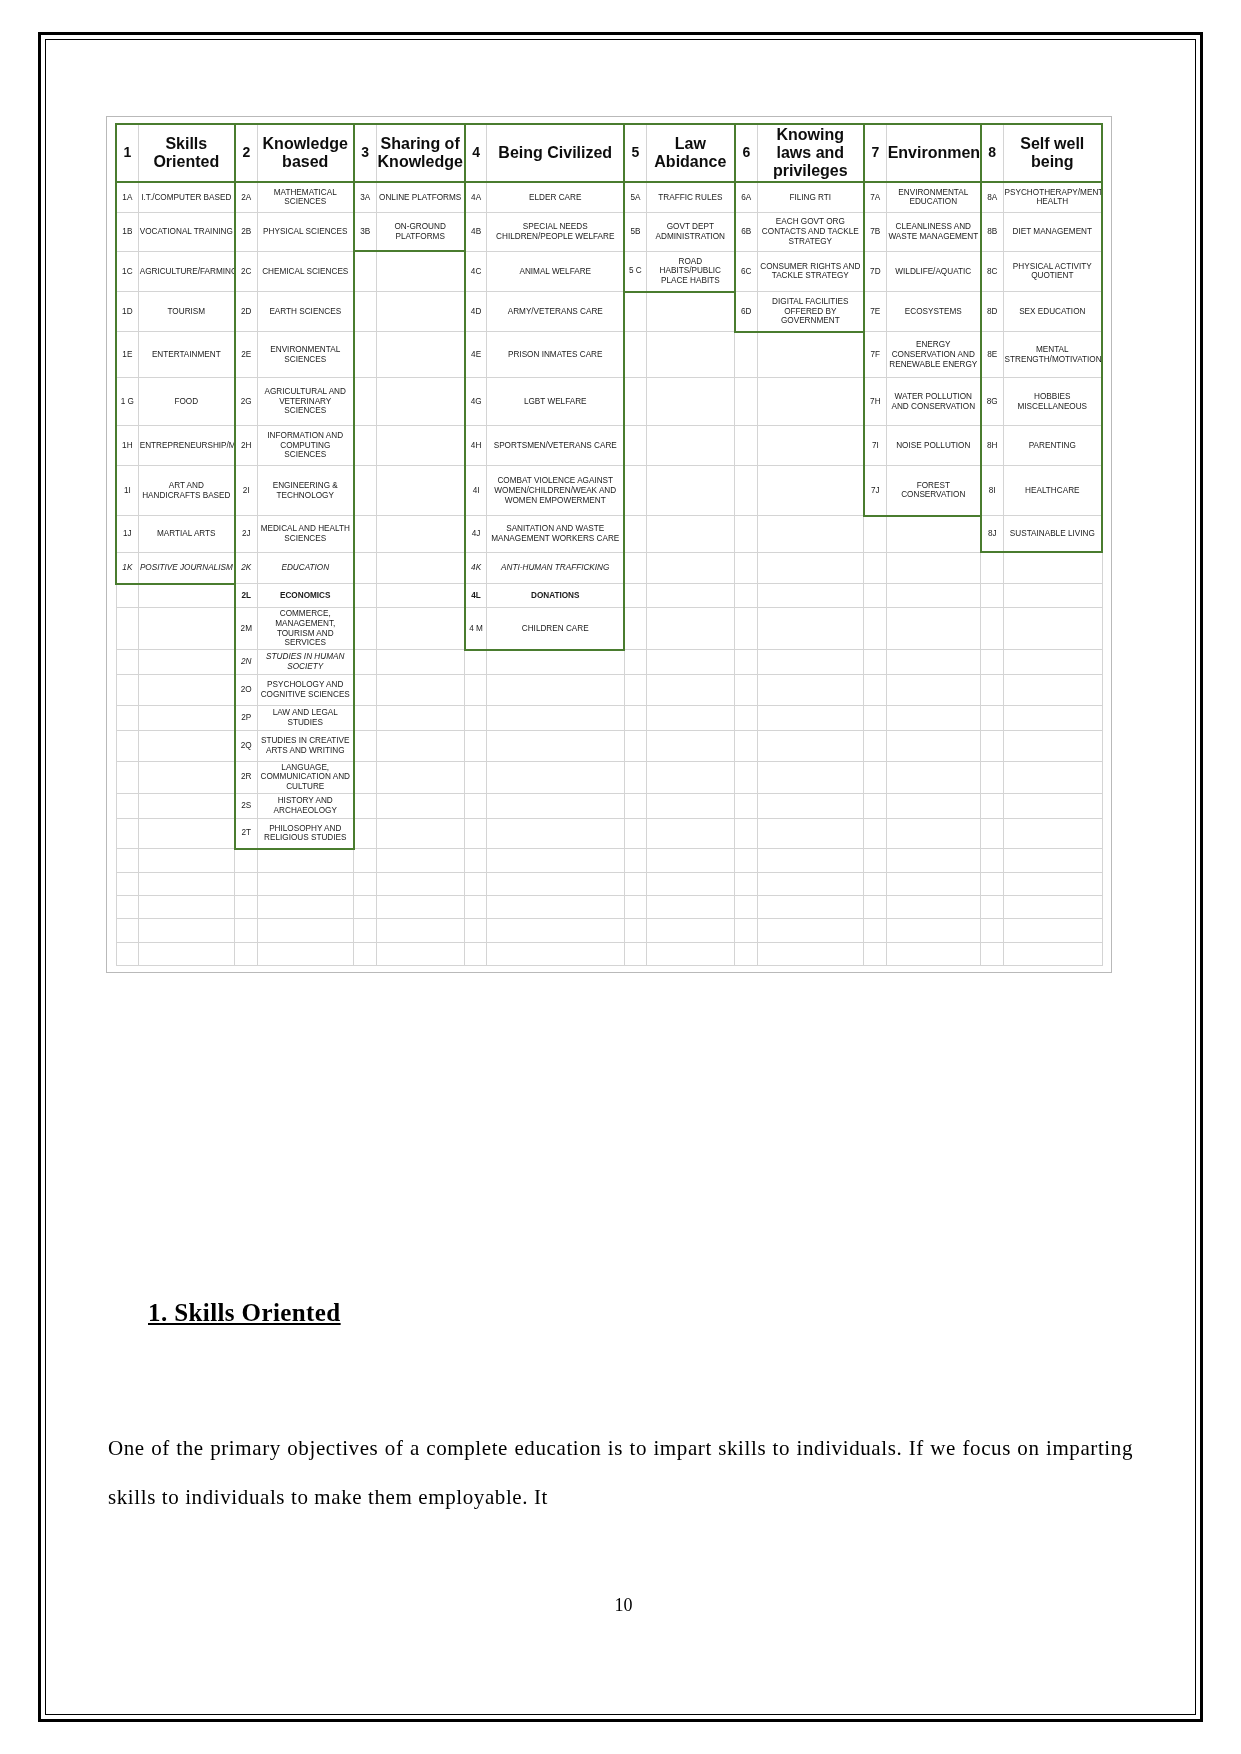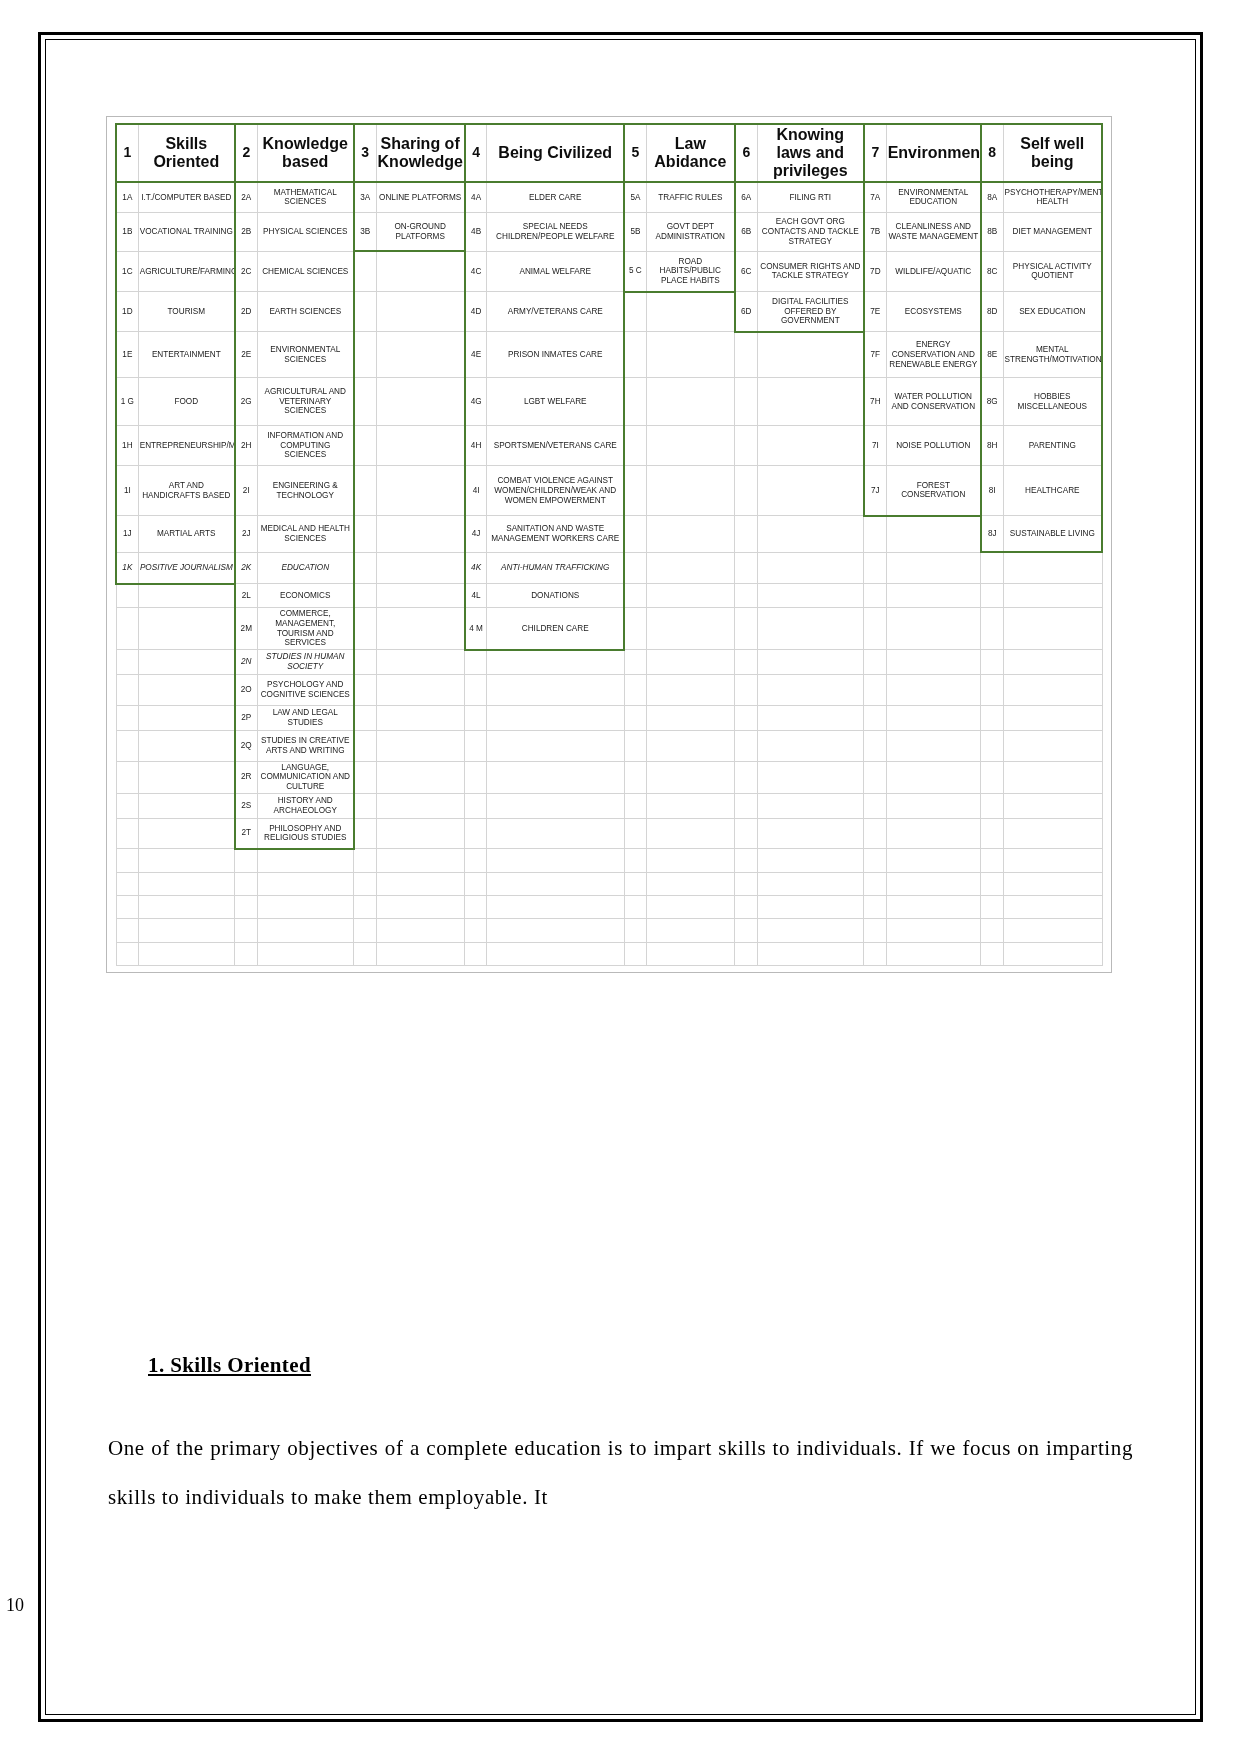--- a/index.html
+++ b/index.html
@@ -84,23 +84,23 @@
   
   .gL { border-left: 2px solid #4a7c2f !important; }
   .gR { border-right: 2px solid #4a7c2f !important; }
   .gT { border-top: 2px solid #4a7c2f !important; }
   .gB { border-bottom: 2px solid #4a7c2f !important; }
 
   
   .section-heading {
     position: absolute;
     left: 148px;
-    top: 1353px;
+    top: 1299px;
     font-family: "Liberation Serif", serif;
-    font-size: 21px;
+    font-size: 25px;
     font-weight: bold;
     color: #000;
     text-decoration: underline;
     letter-spacing: 0.4px;
   }
   .body-para {
     position: absolute;
     left: 108px;
     top: 1424px;
     width: 1025px;
@@ -109,21 +109,21 @@
     line-height: 2.35;
     color: #000;
     text-align: justify;
     letter-spacing: 0.6px;
   }
   .page-number {
     position: absolute;
     left: 6px;
     right: 0;
     top: 1595px;
-    text-align: left;
+    text-align: center;
     font-family: "Liberation Serif", serif;
     font-size: 18px;
     color: #000;
   }
 </style>
 </head>
 <body>
 
 <div class="page">
 
@@ -342,21 +342,21 @@
             <td class=" gR">ANTI-HUMAN TRAFFICKING</td>
             <td class="code blank"></td>
             <td class=" blank"></td>
             <td class="code blank"></td>
             <td class=" blank"></td>
             <td class="code blank"></td>
             <td class=" blank"></td>
             <td class="code blank"></td>
             <td class=" blank"></td>
           </tr>
-          <tr style="height: 3.002%;">
+          <tr style="height: 3.002%; font-weight: bold;">
             <td class="code blank"></td>
             <td class=" blank"></td>
             <td class="code gL">2L</td>
             <td class=" gR">ECONOMICS</td>
             <td class="code blank"></td>
             <td class=" blank"></td>
             <td class="code gL">4L</td>
             <td class=" gR">DONATIONS</td>
             <td class="code blank"></td>
             <td class=" blank"></td>

